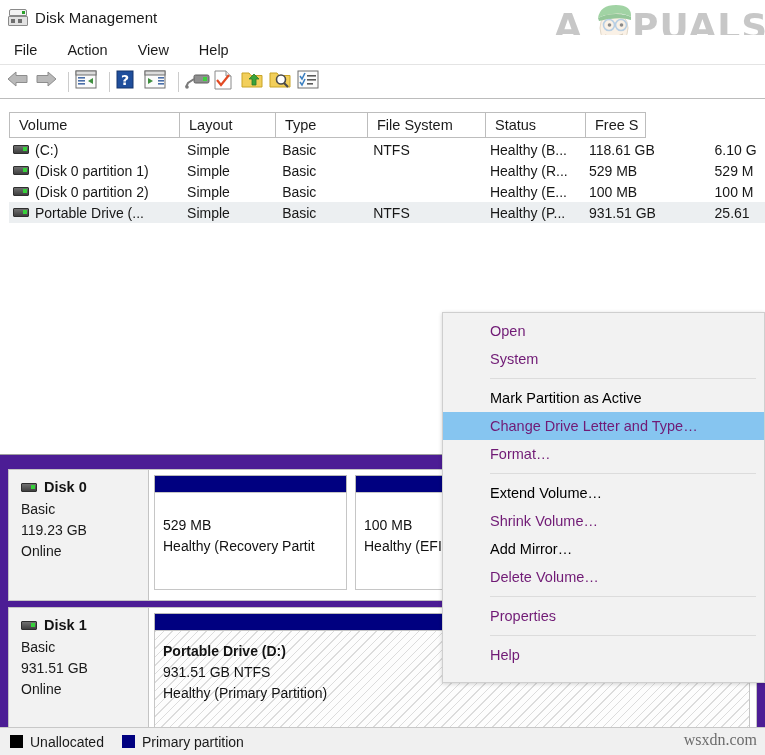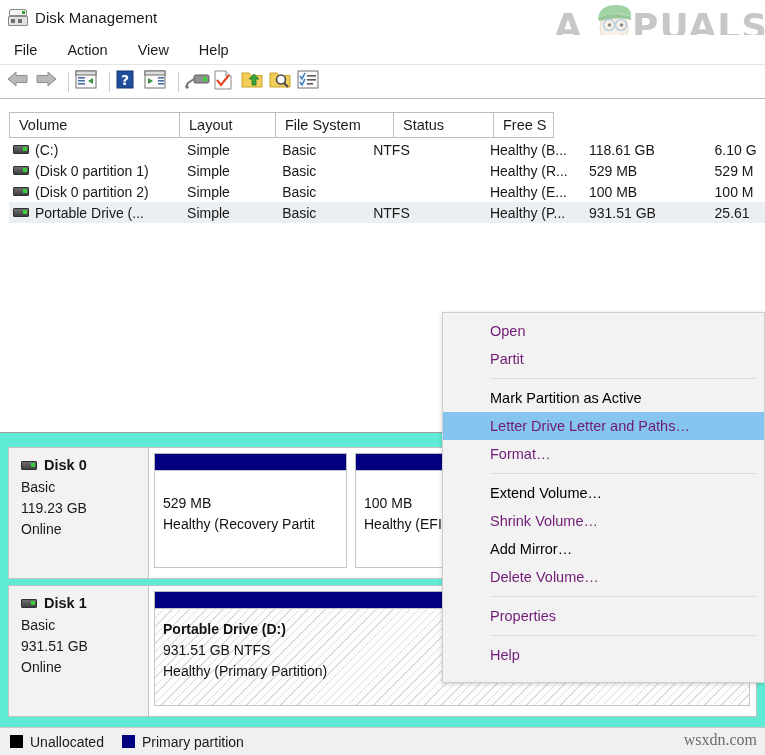--- a/index.html
+++ b/index.html
@@ -126,22 +126,22 @@
   .hd-sm { width: 16px; height: 9px; position: relative; flex: 0 0 auto; }
   .hd-sm .b {
     position: absolute; left:0; top:0; width:16px; height:9px;
     background: linear-gradient(#707070,#3f3f3f);
     border: 1px solid #2e2e2e; border-radius: 1px;
   }
   .hd-sm .led { position:absolute; right:2px; top:2px; width:4px; height:4px; background:#36d13a; }
 
   
   .diskpane {
-    position: absolute; left: 0; top: 432px; width: 765px; height: 295px;
-    background: #5eead4; border-top: 1px solid #9f9f9f;
+    position: absolute; left: 0; top: 454px; width: 765px; height: 295px;
+    background: #4c1d95; border-top: 1px solid #9f9f9f;
   }
   .diskrow {
     position: absolute; left: 8px; width: 749px; height: 132px;
     border: 1px solid #c4c4c4; background: #ffffff;
     display: flex;
   }
   .disk-info {
     width: 140px; height: 100%;
     background: #f2f2f2; border-right: 1px solid #c4c4c4;
     padding: 9px 0 0 12px;
@@ -317,20 +317,21 @@
         <rect x="10" y="13" width="6" height="1.6" fill="#5a5a5a"></rect>
       </svg>
     </div>
   </div>
 
   <div class="vollist">
 
     <div class="vl-head">
       <div class="hc" style="width:171px">Volume</div>
       <div class="hc" style="width:96px">Layout</div>
+      <div class="hc" style="width:92px">Type</div>
       <div class="hc" style="width:118px">File System</div>
       <div class="hc" style="width:100px">Status</div>
       <div class="hc" style="width:60px">Free S</div>
     </div>
 
     <div class="vl-rows">
 
       <div class="vrow">
         <div class="vcell volname" style="width:171px">
           <span class="hd-sm">
@@ -453,24 +454,24 @@
             <div class="t">Healthy (Primary Partition)</div>
           </div>
         </div>
       </div>
     </div>
 
   </div>
 
   <div class="ctxmenu">
     <div class="ctx-item">Open</div>
-    <div class="ctx-item">Partit</div>
+    <div class="ctx-item">System</div>
     <div class="ctx-sep"></div>
     <div class="ctx-item disabled">Mark Partition as Active</div>
-    <div class="ctx-item hl">Letter Drive Letter and Paths…</div>
+    <div class="ctx-item hl">Change Drive Letter and Type…</div>
     <div class="ctx-item">Format…</div>
     <div class="ctx-sep"></div>
     <div class="ctx-item disabled">Extend Volume…</div>
     <div class="ctx-item">Shrink Volume…</div>
     <div class="ctx-item disabled">Add Mirror…</div>
     <div class="ctx-item">Delete Volume…</div>
     <div class="ctx-sep"></div>
     <div class="ctx-item">Properties</div>
     <div class="ctx-sep"></div>
     <div class="ctx-item">Help</div>

